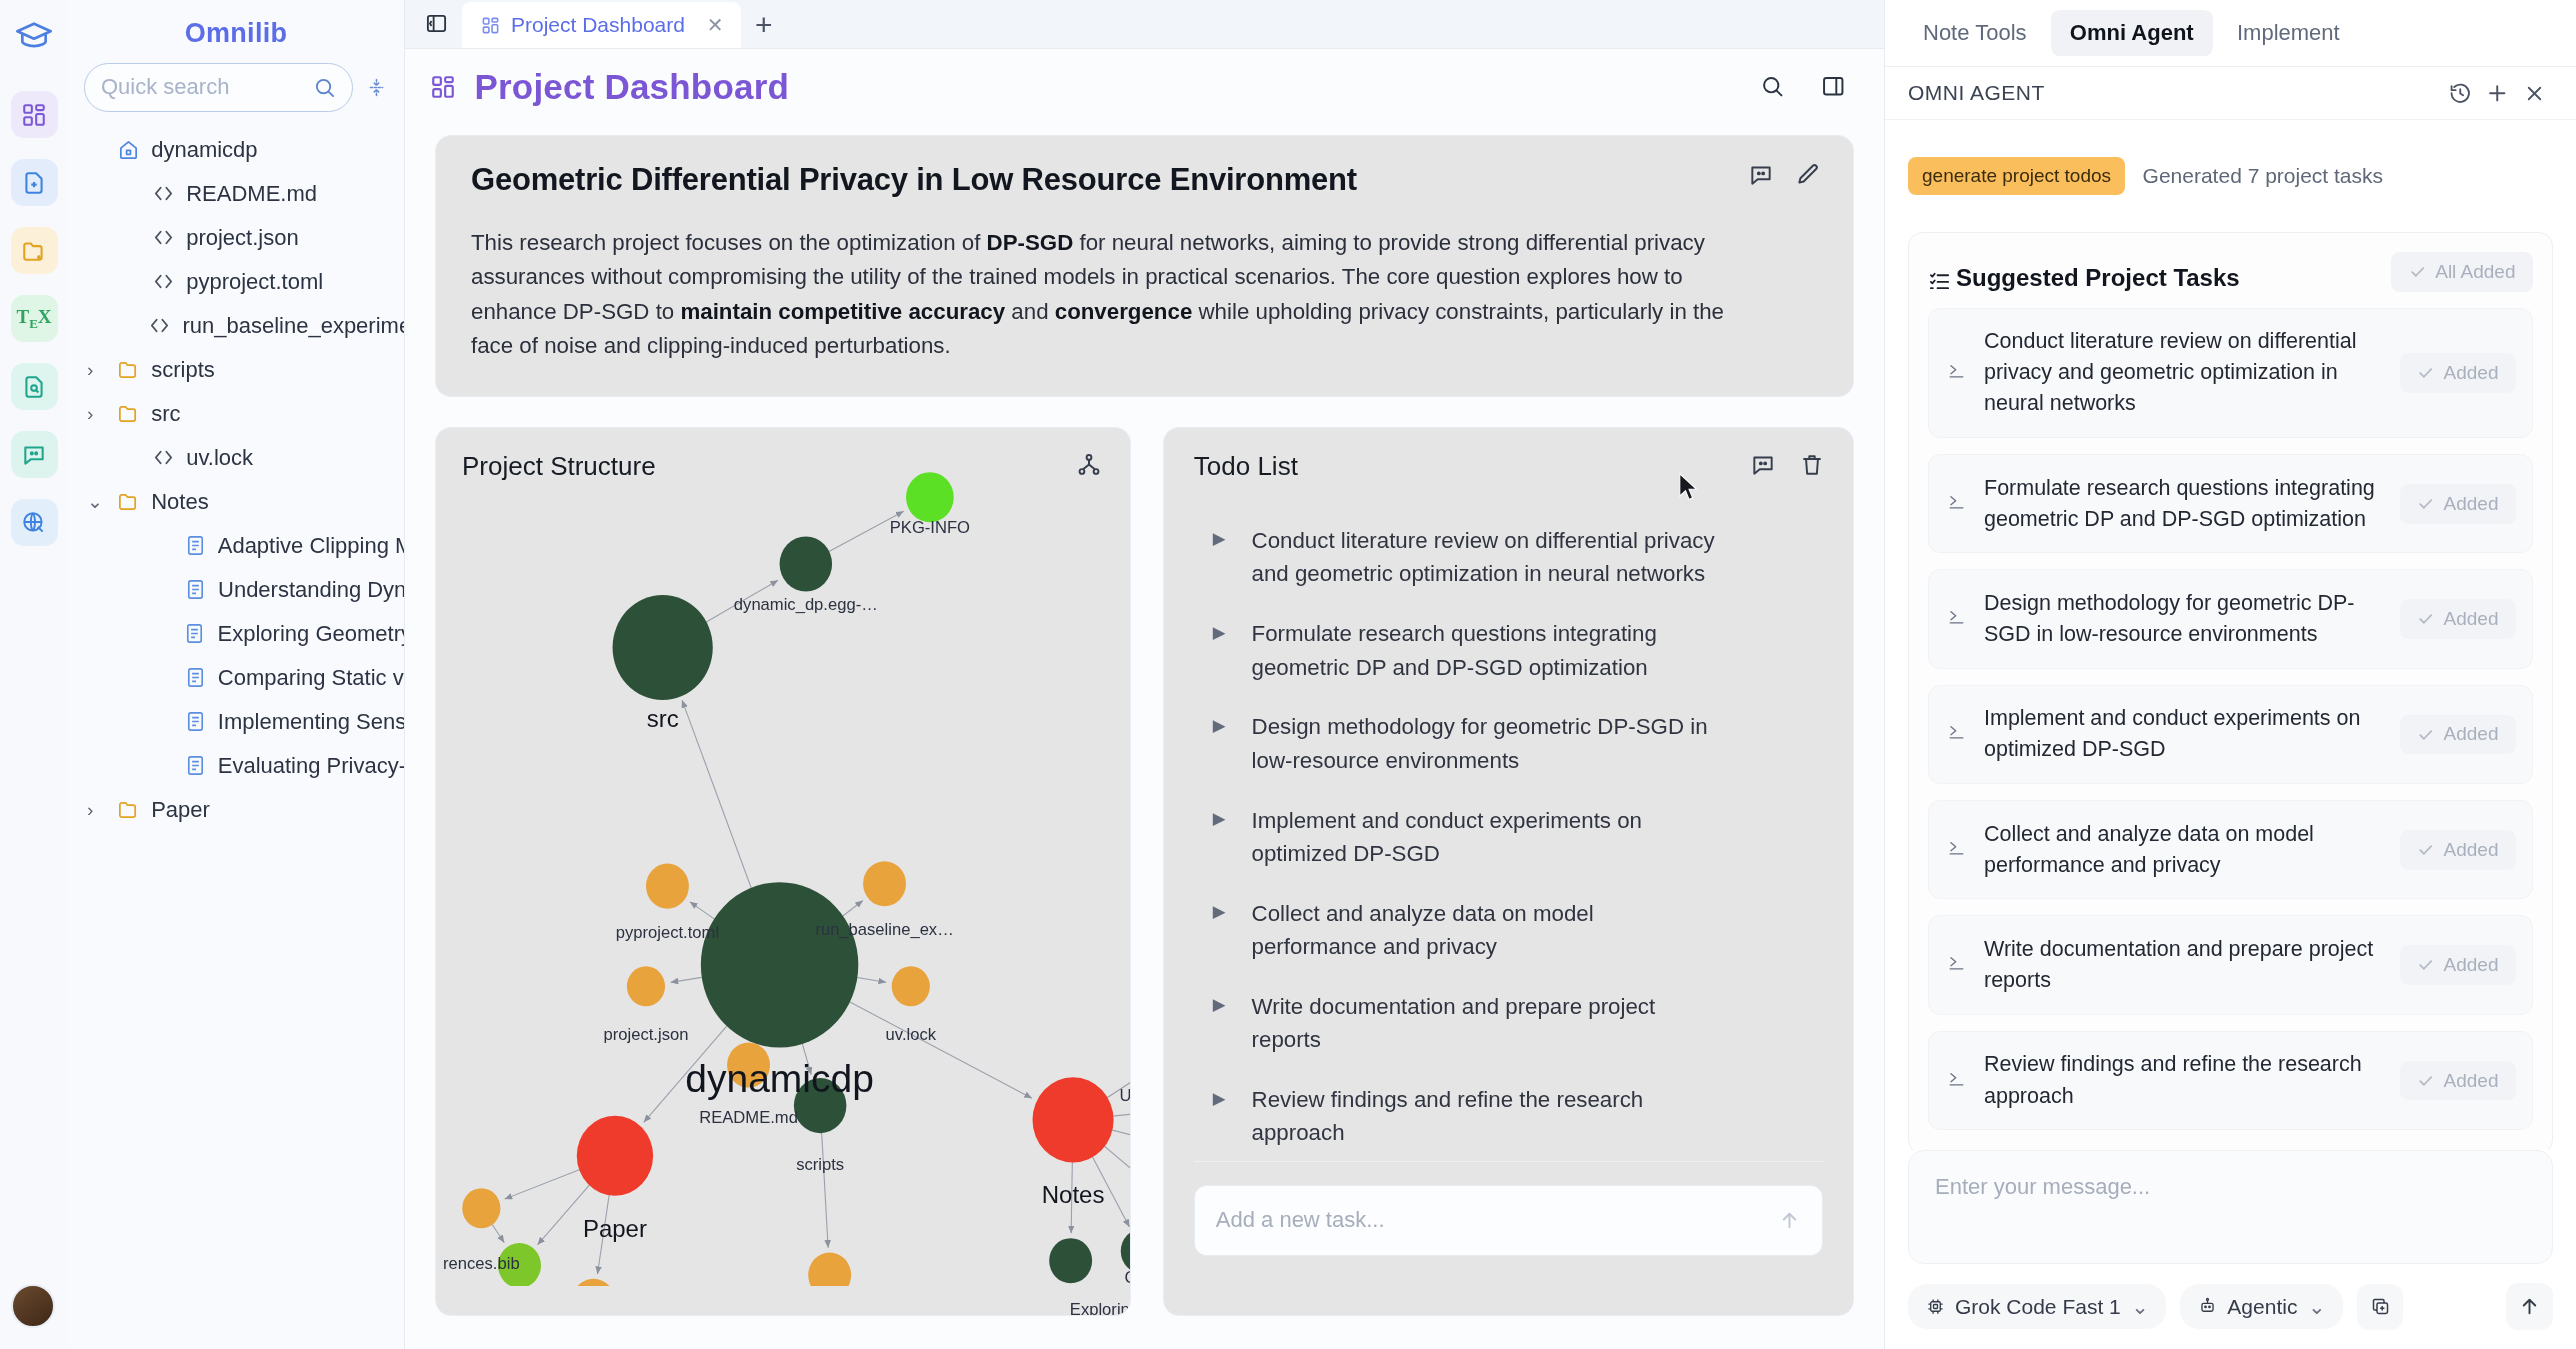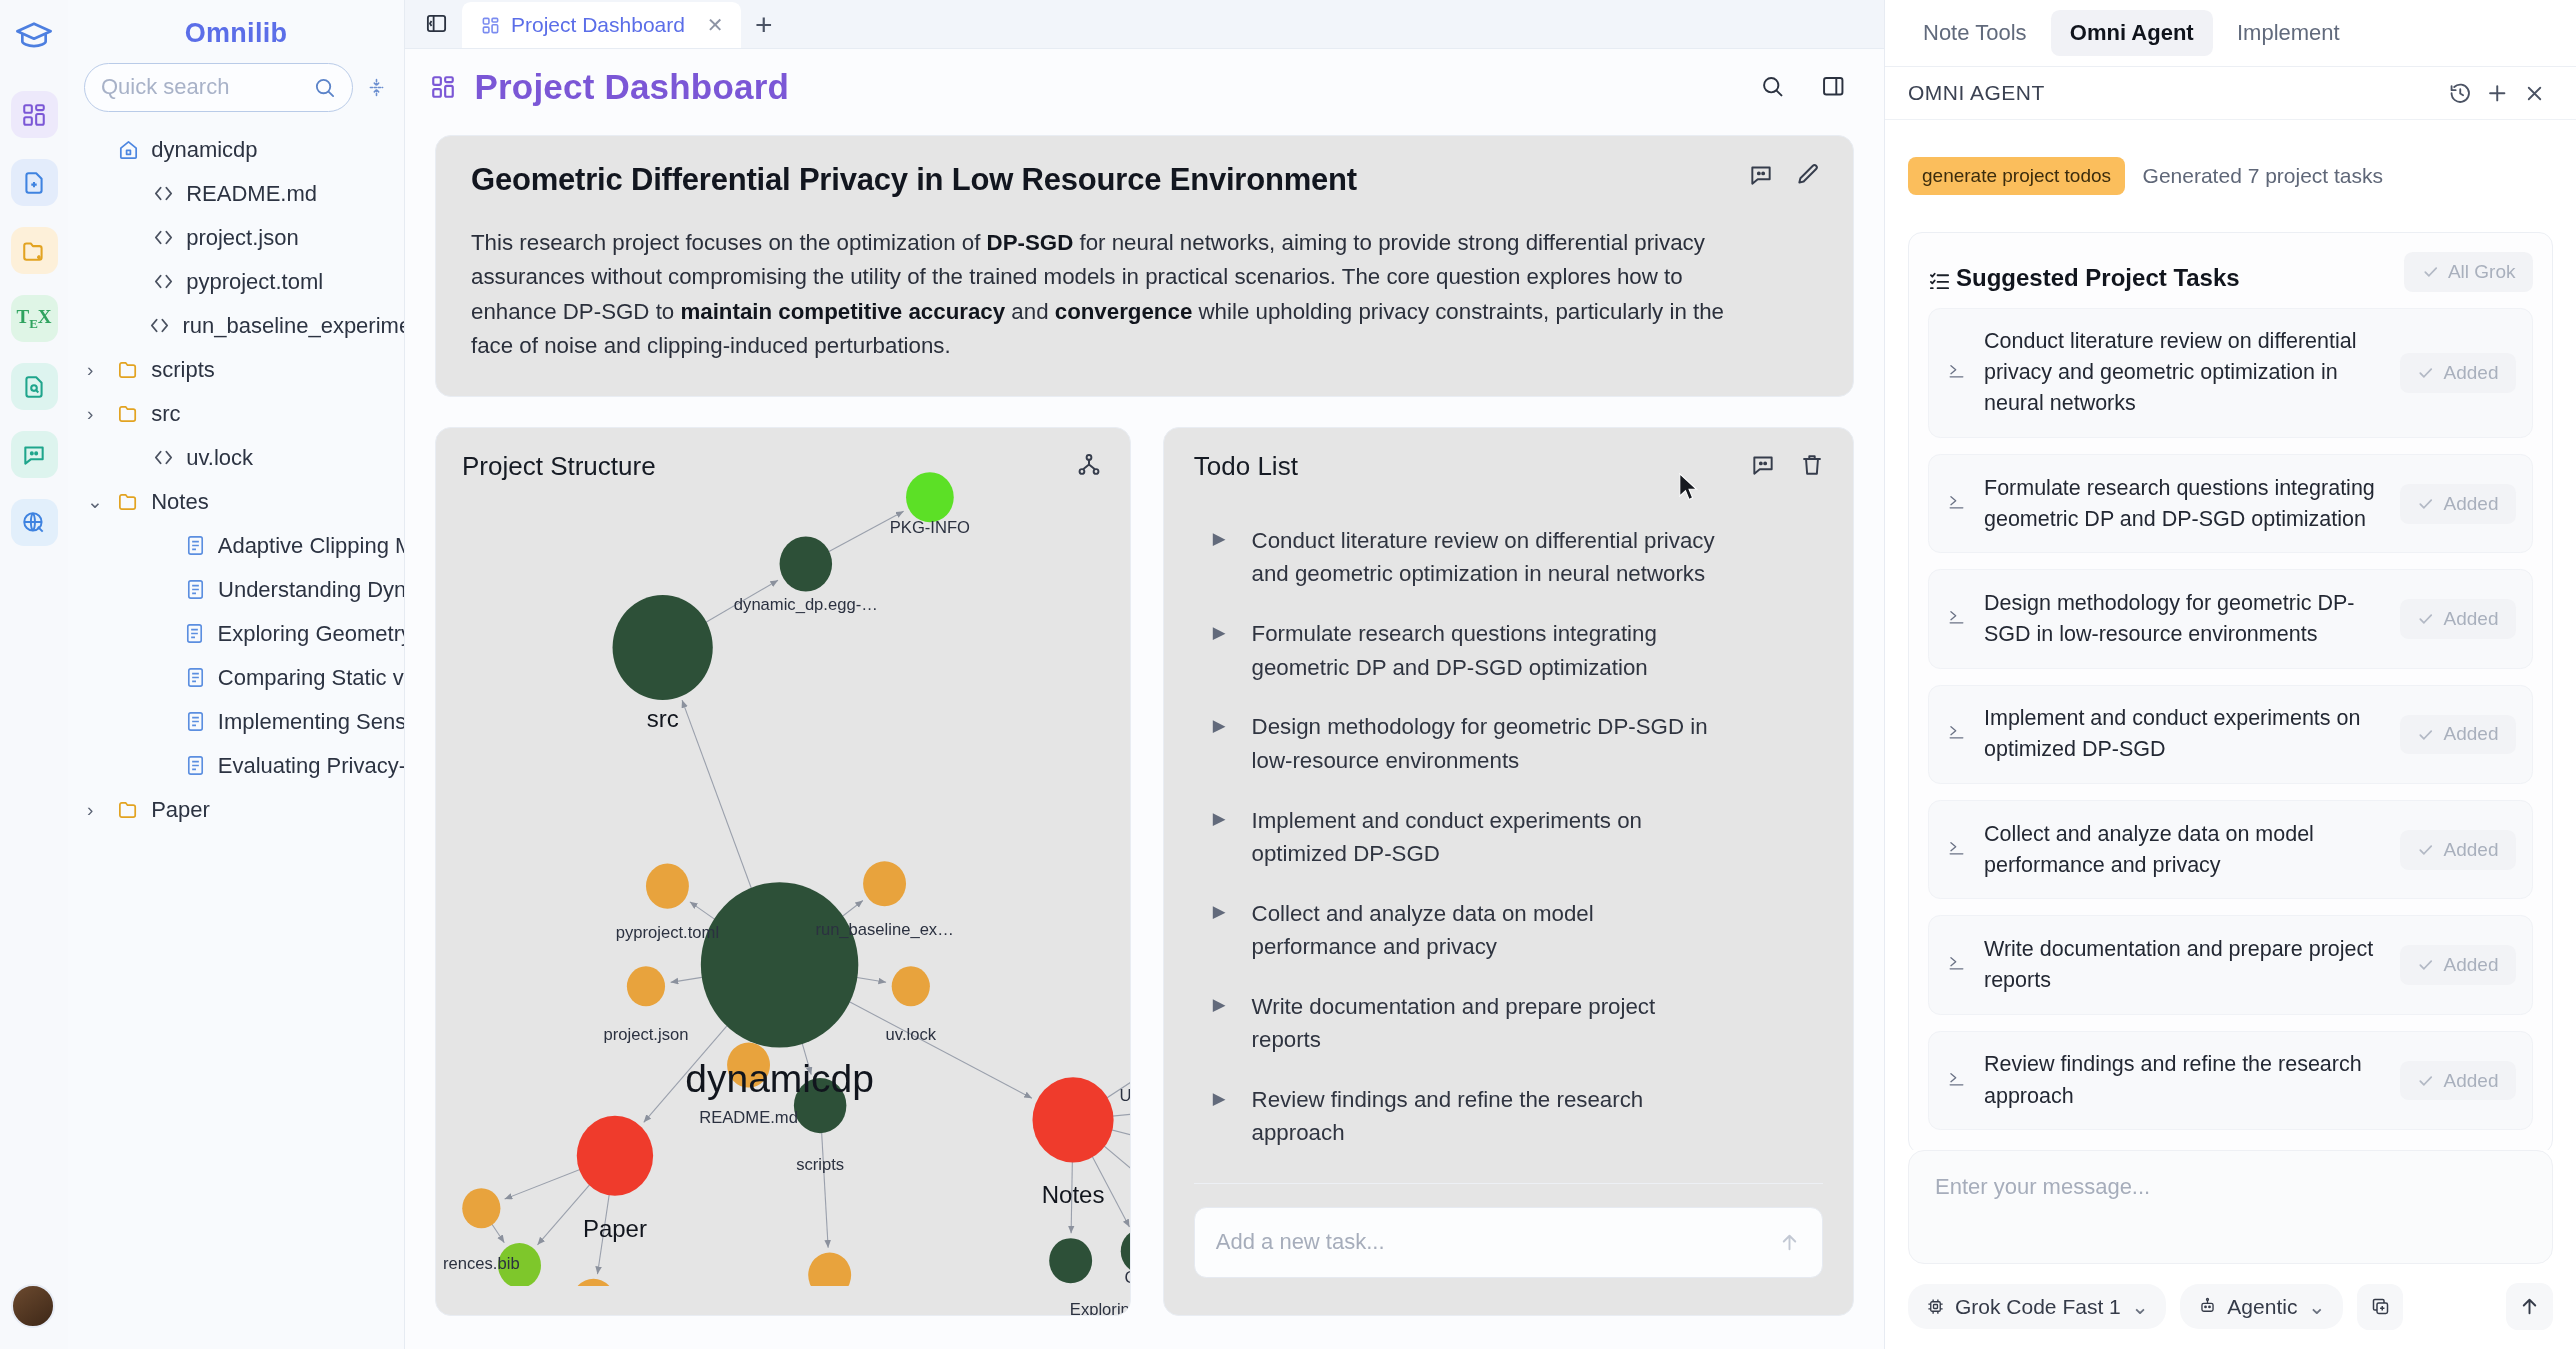--- a/index.html
+++ b/index.html
@@ -123,21 +123,21 @@
 
   
   .todolist { margin-top: 30px; flex:1; overflow:hidden; }
   .todoitem { display:flex; gap: 26px; align-items:flex-start; padding: 12.3px 0 14px 19px; }
   .tri { color:#626a7b; font-size: 16.6px; line-height: 1.5; flex:none; margin-top: 3.5px;}
   .todotext { font-size: 22.3px; line-height: 1.5; color:#2f3440; max-width: 464px; }
   .newtask {
     height: 71px; border: 0.9px solid #e6eaf1; border-radius: 12.3px;
     background: #fcfdfe; display:flex; align-items:center;
     padding: 0 21px; justify-content: space-between;
-    margin: 0 0 14px 0;
+    margin: 0 0 36px 0;
   }
   .newtask span { color:#a6adbb; font-size:22px; }
   .todo-divider { border-top:0.9px solid #edf0f5; margin-bottom: 23px; }
 
   
   .agent {
     width: 692px; min-width:692px; height:100%;
     background:#ffffff; border-left:0.9px solid #e7ebf2;
     display:flex; flex-direction:column;
   }
@@ -683,21 +683,21 @@
           <path d="M3 6.5 4.5 8 7 5"></path>
             <path d="M3 13.5 4.5 15 7 12"></path>
             <path d="M3 20h2"></path>
             <path d="M10 6.5h11M10 13.5h11M10 20h11"></path>
         </svg>
         <span class="ht">Suggested Project Tasks</span>
         <span class="pill">
           <svg width="17.5" height="17.5" viewBox="0 0 24 24" fill="none" stroke="#b3b9c5" stroke-width="2.4" stroke-linecap="round" stroke-linejoin="round">
               <path d="M4.5 12.5 9.5 17.5 19.5 7"></path>
             </svg>
-          <span>All Grok</span>
+          <span>All Added</span>
         </span>
       </div>
       <div id="suggested-host">
           <div class="taskrow">
      <span class="num"><svg width="19" height="19" viewBox="0 0 24 24" fill="none" stroke="#6a7285" stroke-width="1.7" stroke-linecap="round" stroke-linejoin="round">
                 <path d="M5 6l6 5-6 5"></path>
                 <path d="M4 20h16"></path>
               </svg></span>
      <span class="txt">Conduct literature review on differential privacy and geometric optimization in neural networks</span>
      <span class="pill">

